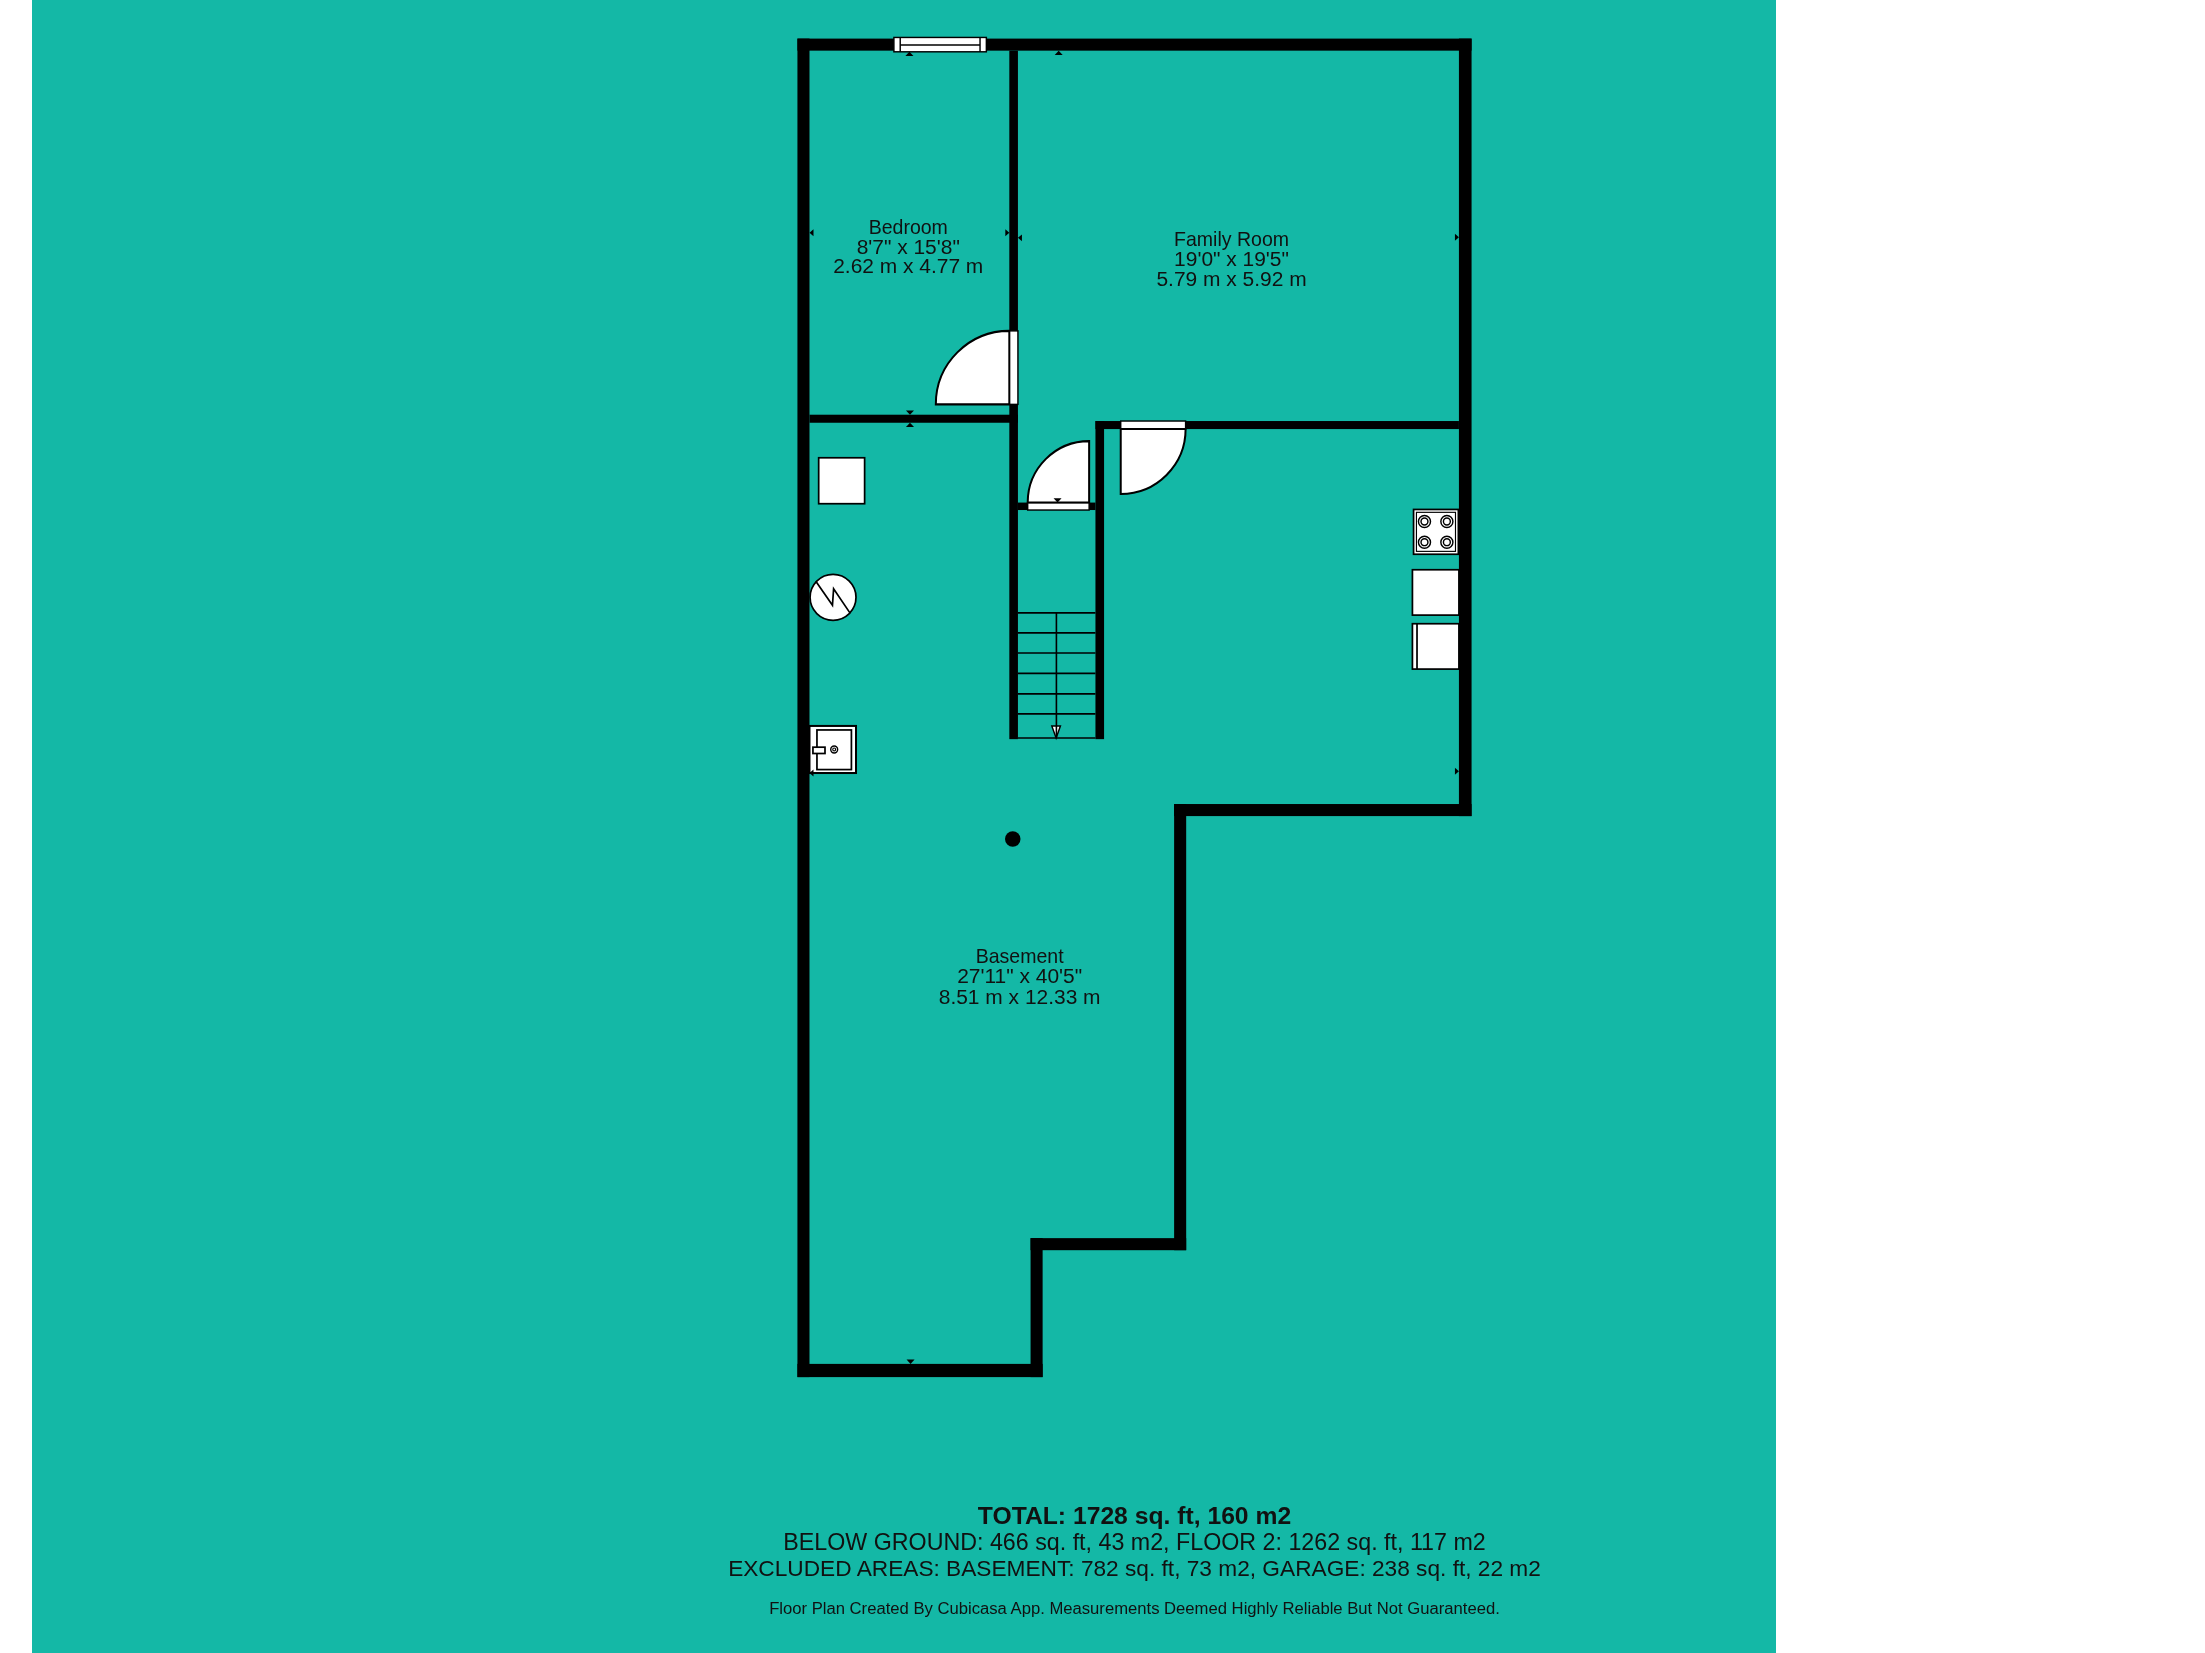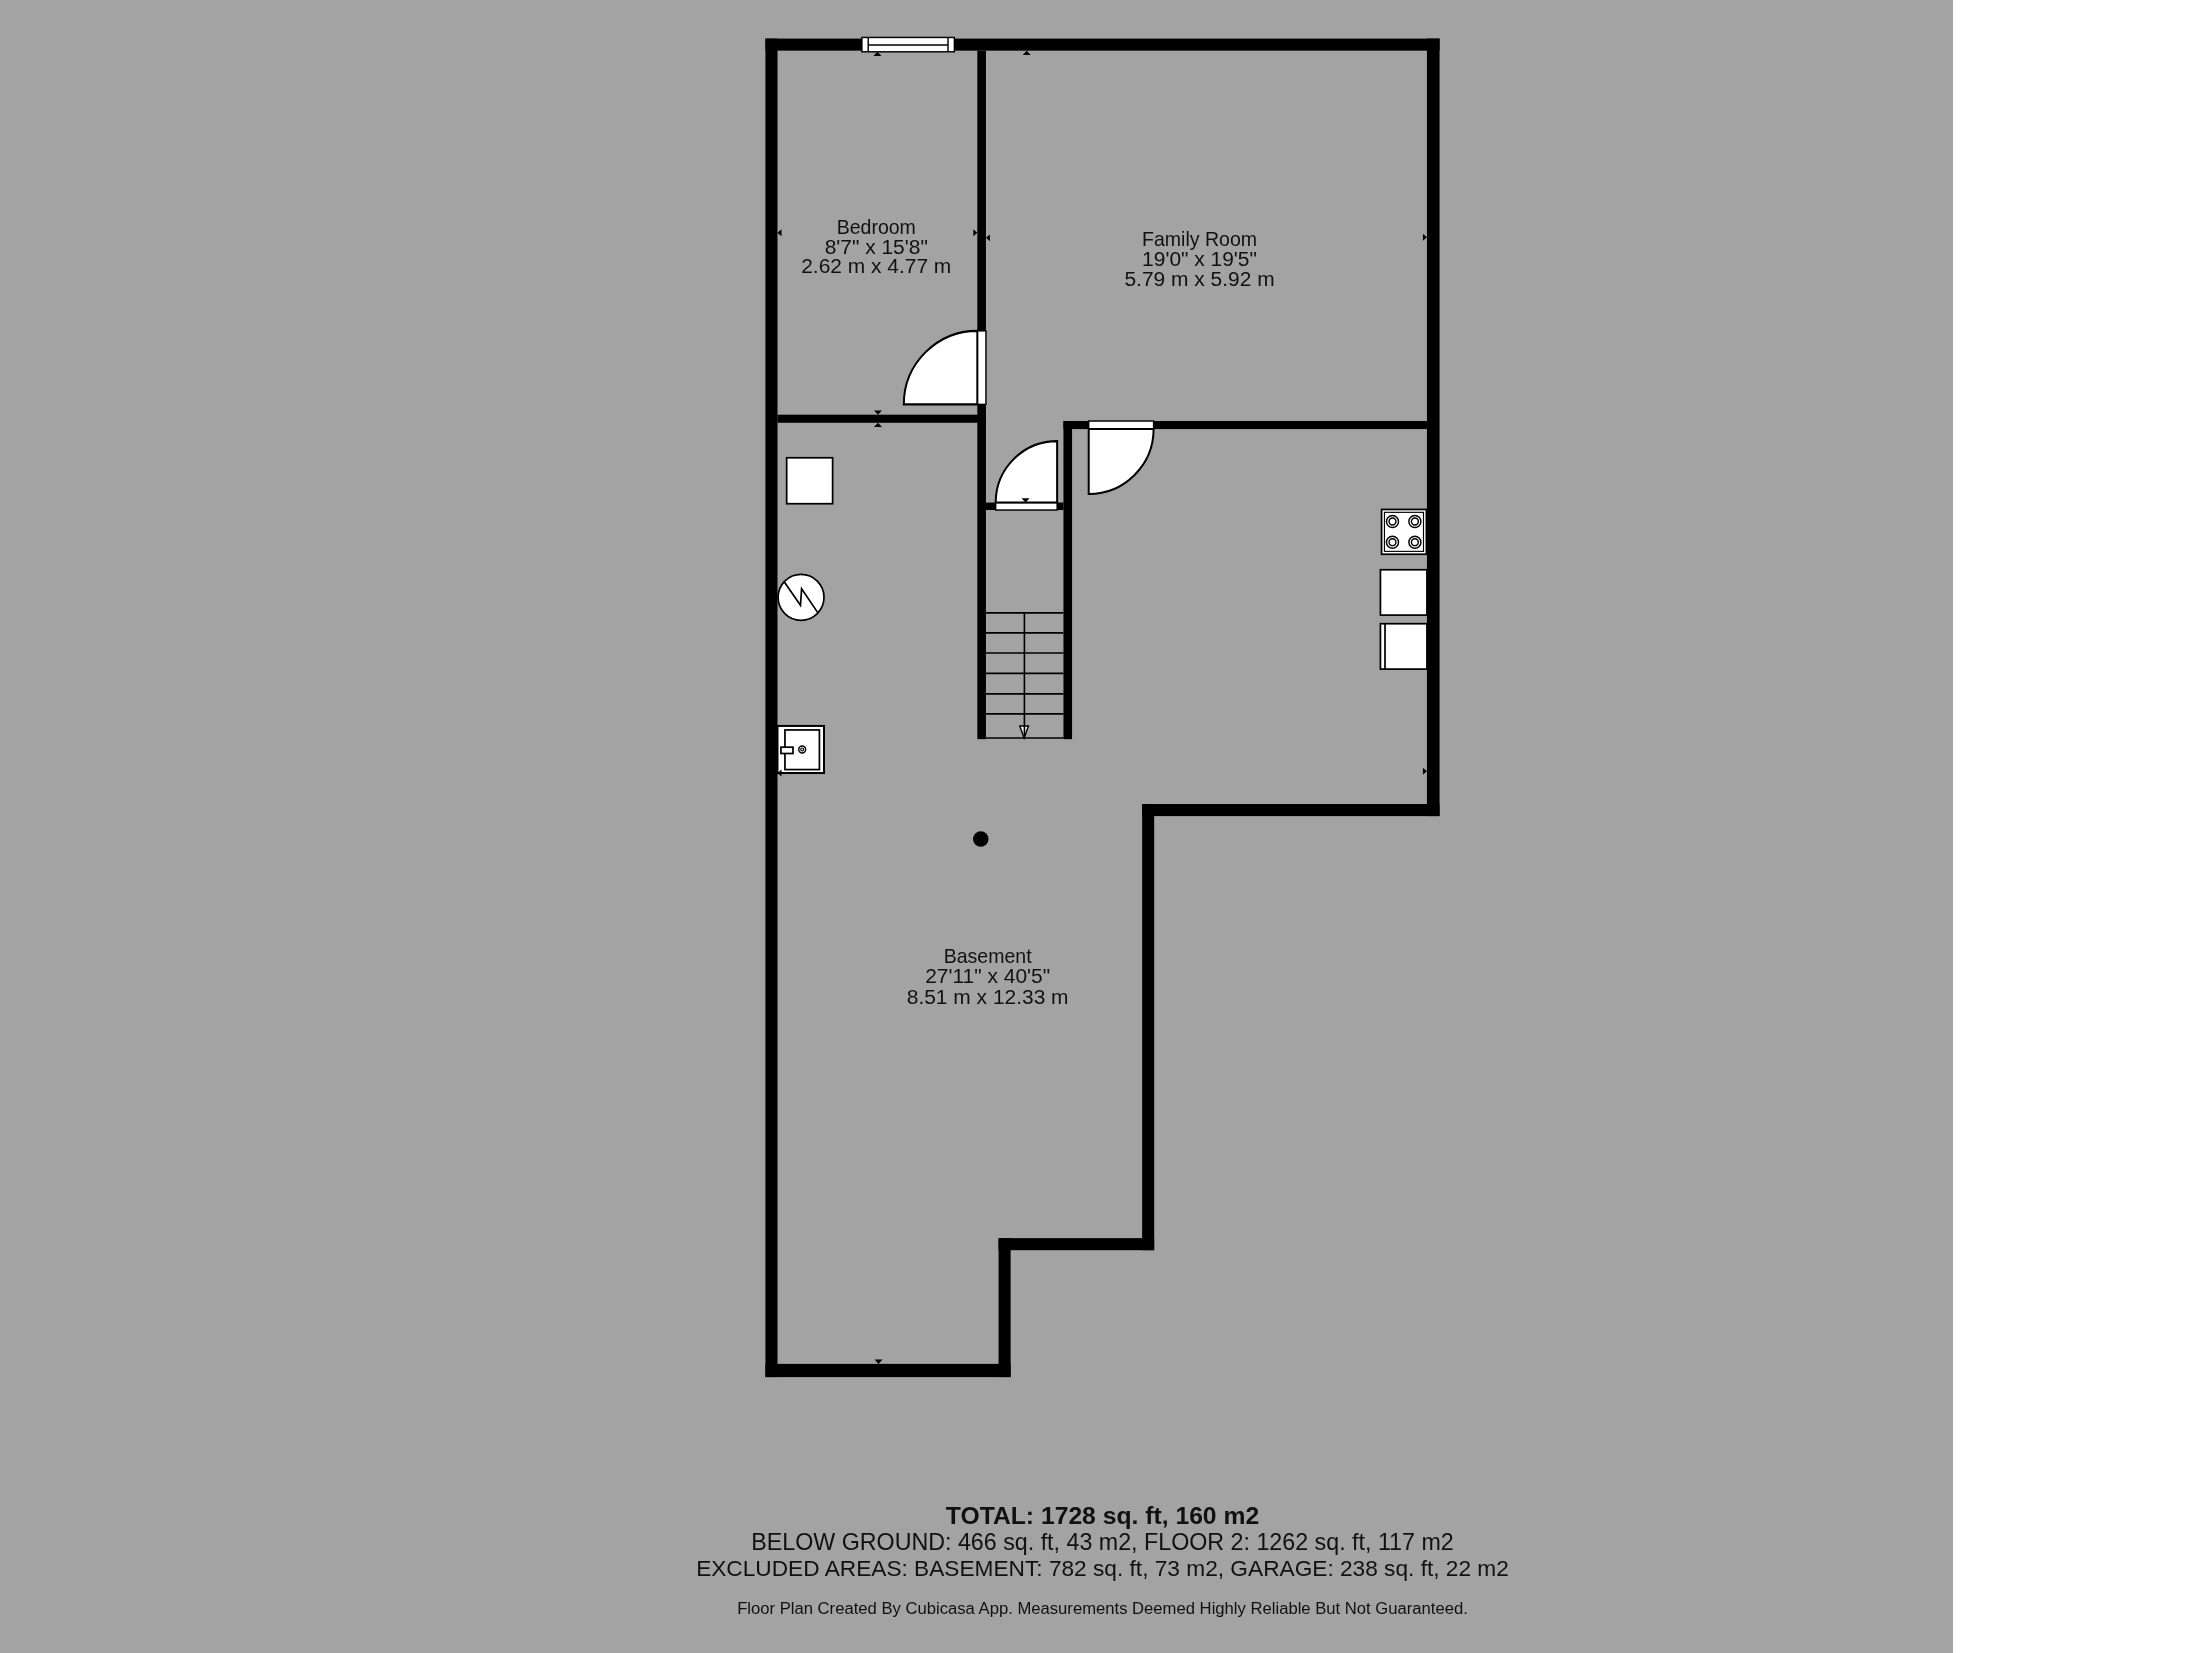--- a/index.html
+++ b/index.html
@@ -1,16 +1,16 @@
 <!DOCTYPE html>
 <html style="font-size:9.2px"><head>
 <meta charset="utf-8">
 <style>
   html,body{margin:0;padding:0;background:#fff;}
-  .page{position:relative;width:1953px;height:1654px;background:#a3a3a3;overflow:hidden;}
+  .page{position:relative;width:1744px;height:1654px;background:#14b8a6;overflow:hidden;margin-left:32px;}
   svg{position:absolute;left:0;top:0;}
   text{font-family:"Liberation Sans",sans-serif;fill:#111;}
 </style>
 </head>
 <body>
 <div class="page">
 <svg width="2205" height="1654" viewBox="0 0 3840 2880">
 
 <rect x="1333" y="67" width="21" height="2331" fill="#000"></rect>
 

